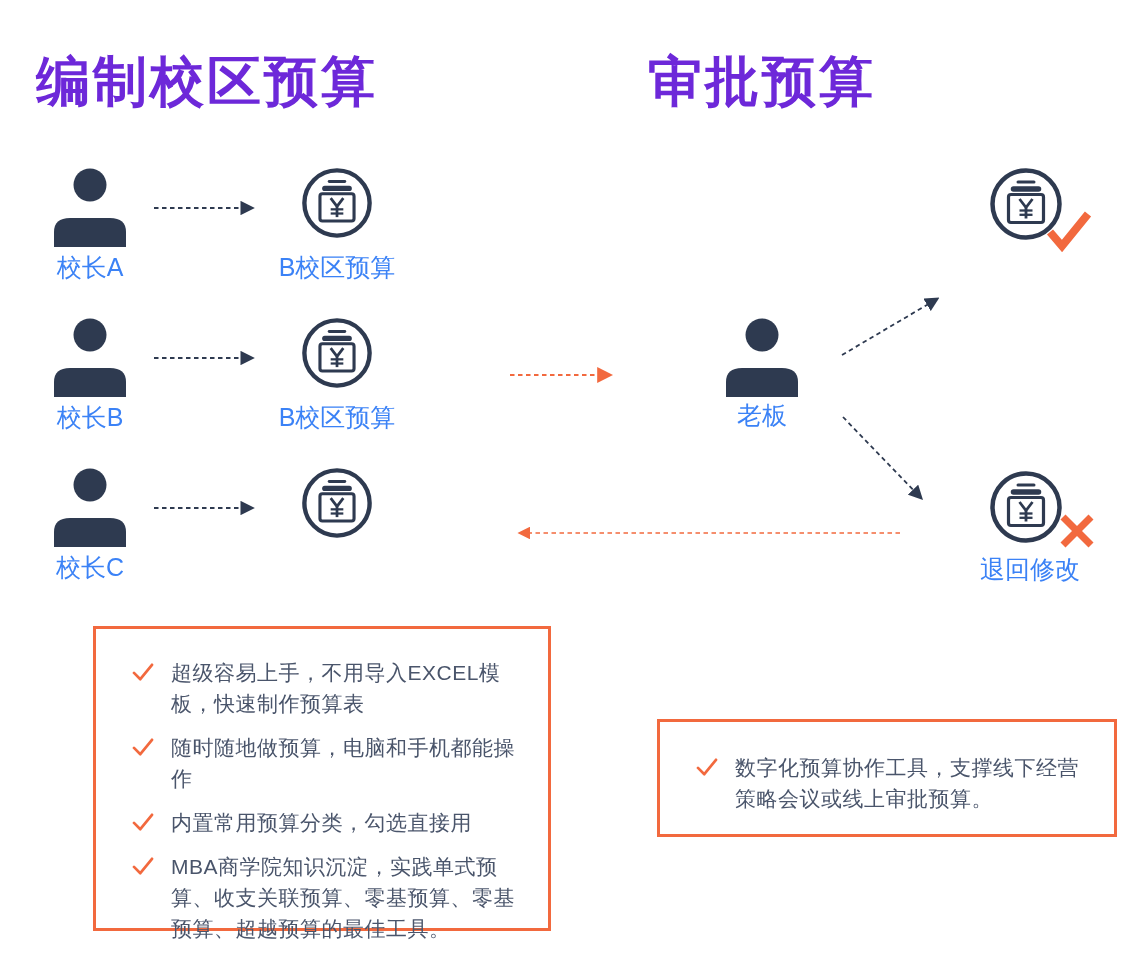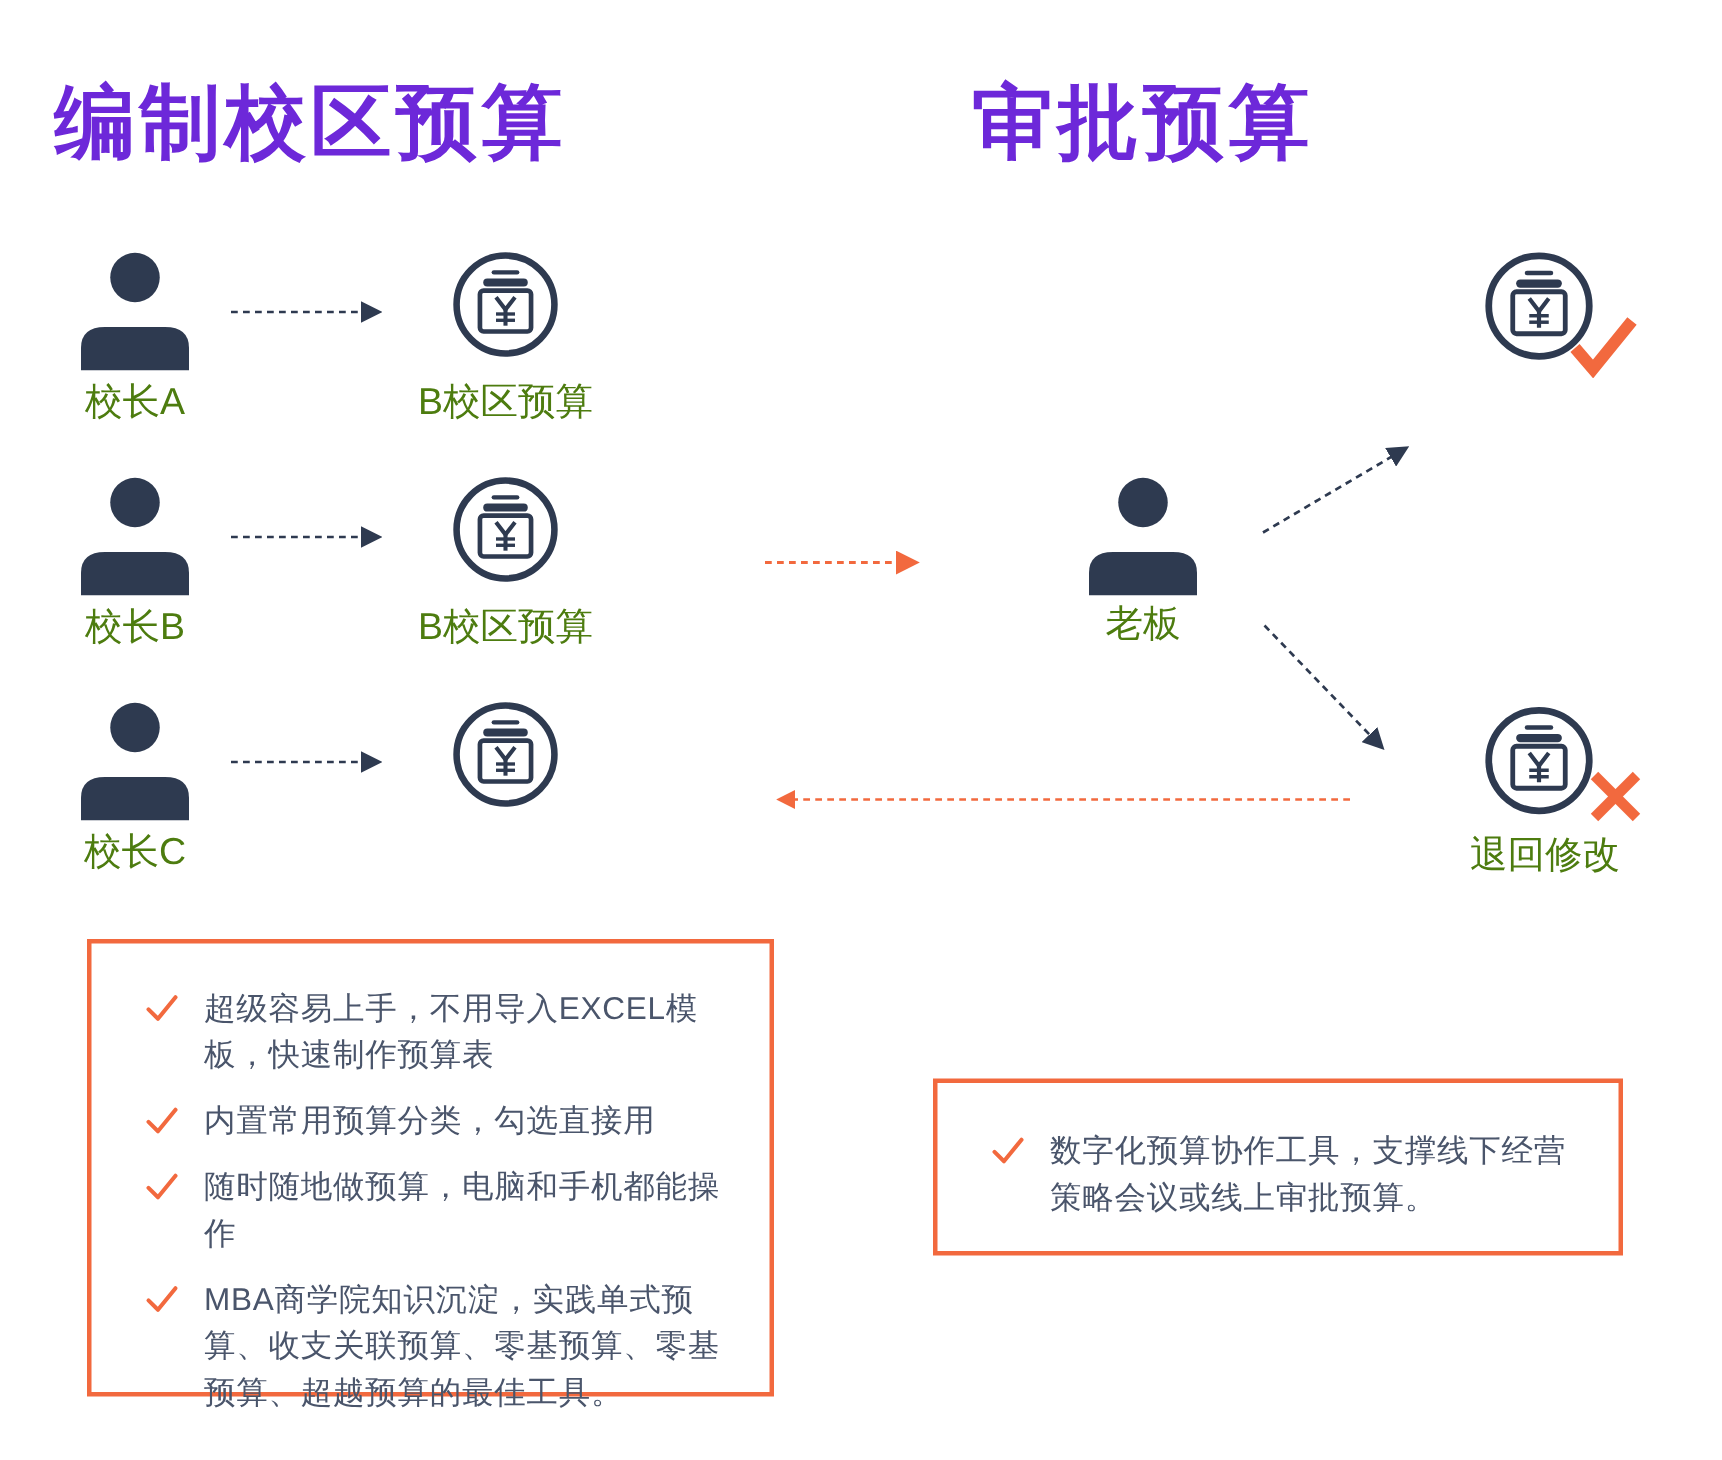--- a/index.html
+++ b/index.html
@@ -8,27 +8,27 @@
     font-family:"Liberation Sans", sans-serif; overflow:hidden;
   }
   .title {
     position:absolute; top:46px; margin:0;
     font-size:54px; font-weight:700; color:#6d28d9; letter-spacing:3px;
     white-space:nowrap;
   }
   .icon { position:absolute; }
   .arrow { position:absolute; overflow:visible; }
   .lbl {
-    position:absolute; font-size:25px; font-weight:500; color:#4d7c0f;
+    position:absolute; font-size:25px; font-weight:500; color:#3b82f6;
     text-align:center; white-space:nowrap;
   }
   .feature-box {
     position:absolute; box-sizing:border-box; background:#ffffff;
     border:3px solid #F2693E;
-    display:flex; flex-direction:column; gap:13px;
+    display:flex; flex-direction:column; gap:13px;margin-left:35px;
   }
   .feat { display:flex; align-items:flex-start; }
   .feat svg { flex:0 0 auto; margin:6px 17px 0 0; }
   .feat-text {
     font-size:21px; line-height:31px; color:#4A556B; letter-spacing:0.5px;
   }
 </style>
 </head>
 <body>
 
@@ -168,32 +168,32 @@
     <div class="feat">
       <svg width="22" height="18" viewBox="0 0 24 20">
           <polyline points="2,11 9,18 22,2" fill="none" stroke="#F2693E" stroke-width="3" stroke-linecap="round" stroke-linejoin="round"></polyline>
         </svg>
       <div class="feat-text">超级容易上手，不用导入EXCEL模板，快速制作预算表</div>
     </div>
     <div class="feat">
       <svg width="22" height="18" viewBox="0 0 24 20">
           <polyline points="2,11 9,18 22,2" fill="none" stroke="#F2693E" stroke-width="3" stroke-linecap="round" stroke-linejoin="round"></polyline>
         </svg>
+      <div class="feat-text">随时随地做预算，电脑和手机都能操作</div>
+    </div>
+    <div class="feat">
+      <svg width="22" height="18" viewBox="0 0 24 20">
+          <polyline points="2,11 9,18 22,2" fill="none" stroke="#F2693E" stroke-width="3" stroke-linecap="round" stroke-linejoin="round"></polyline>
+        </svg>
       <div class="feat-text">内置常用预算分类，勾选直接用</div>
     </div>
     <div class="feat">
       <svg width="22" height="18" viewBox="0 0 24 20">
           <polyline points="2,11 9,18 22,2" fill="none" stroke="#F2693E" stroke-width="3" stroke-linecap="round" stroke-linejoin="round"></polyline>
         </svg>
-      <div class="feat-text">随时随地做预算，电脑和手机都能操作</div>
-    </div>
-    <div class="feat">
-      <svg width="22" height="18" viewBox="0 0 24 20">
-          <polyline points="2,11 9,18 22,2" fill="none" stroke="#F2693E" stroke-width="3" stroke-linecap="round" stroke-linejoin="round"></polyline>
-        </svg>
       <div class="feat-text">MBA商学院知识沉淀，实践单式预算、收支关联预算、零基预算、零基预算、超越预算的最佳工具。</div>
     </div>
   </div>
 
   <div class="feature-box" style="left:622px;top:719px;width:460px;height:118px;padding:30px 20px 15px 36px">
     <div class="feat">
       <svg width="22" height="18" viewBox="0 0 24 20">
           <polyline points="2,11 9,18 22,2" fill="none" stroke="#F2693E" stroke-width="3" stroke-linecap="round" stroke-linejoin="round"></polyline>
         </svg>
       <div class="feat-text">数字化预算协作工具，支撑线下经营策略会议或线上审批预算。</div>

